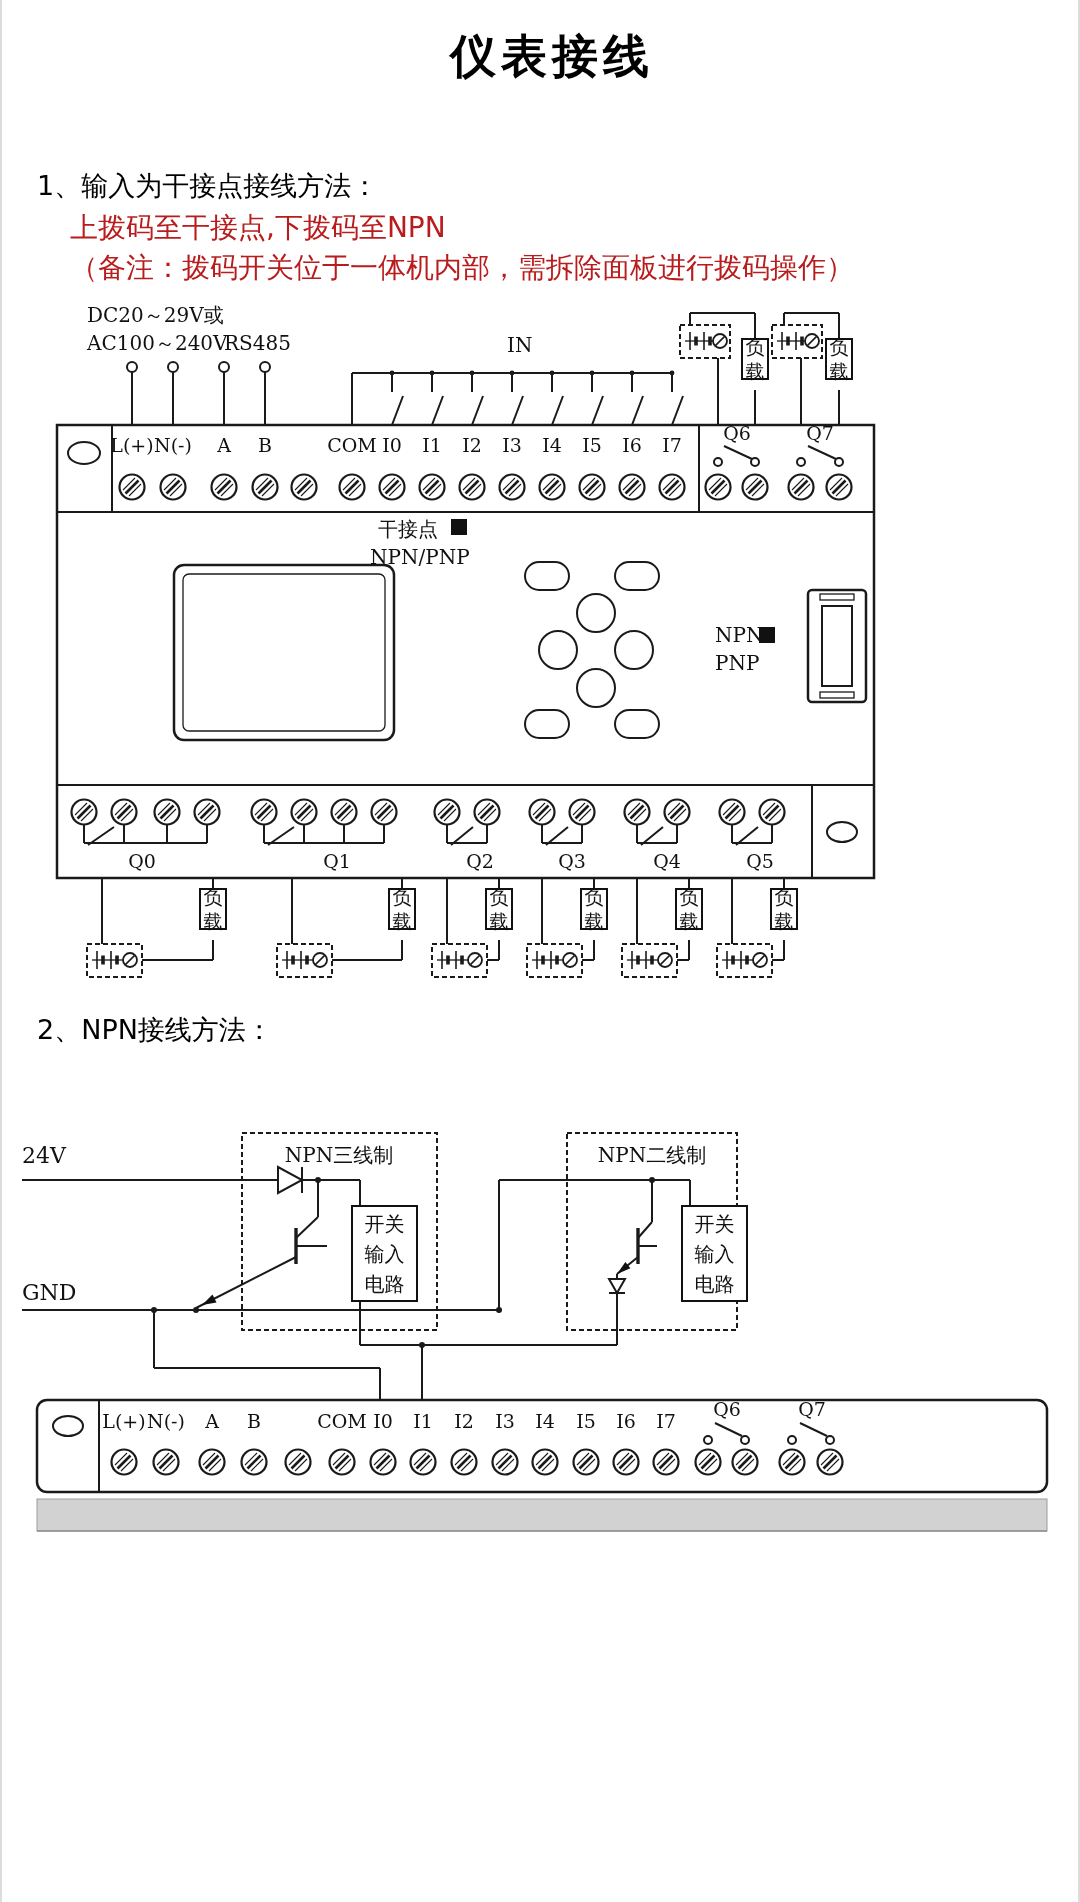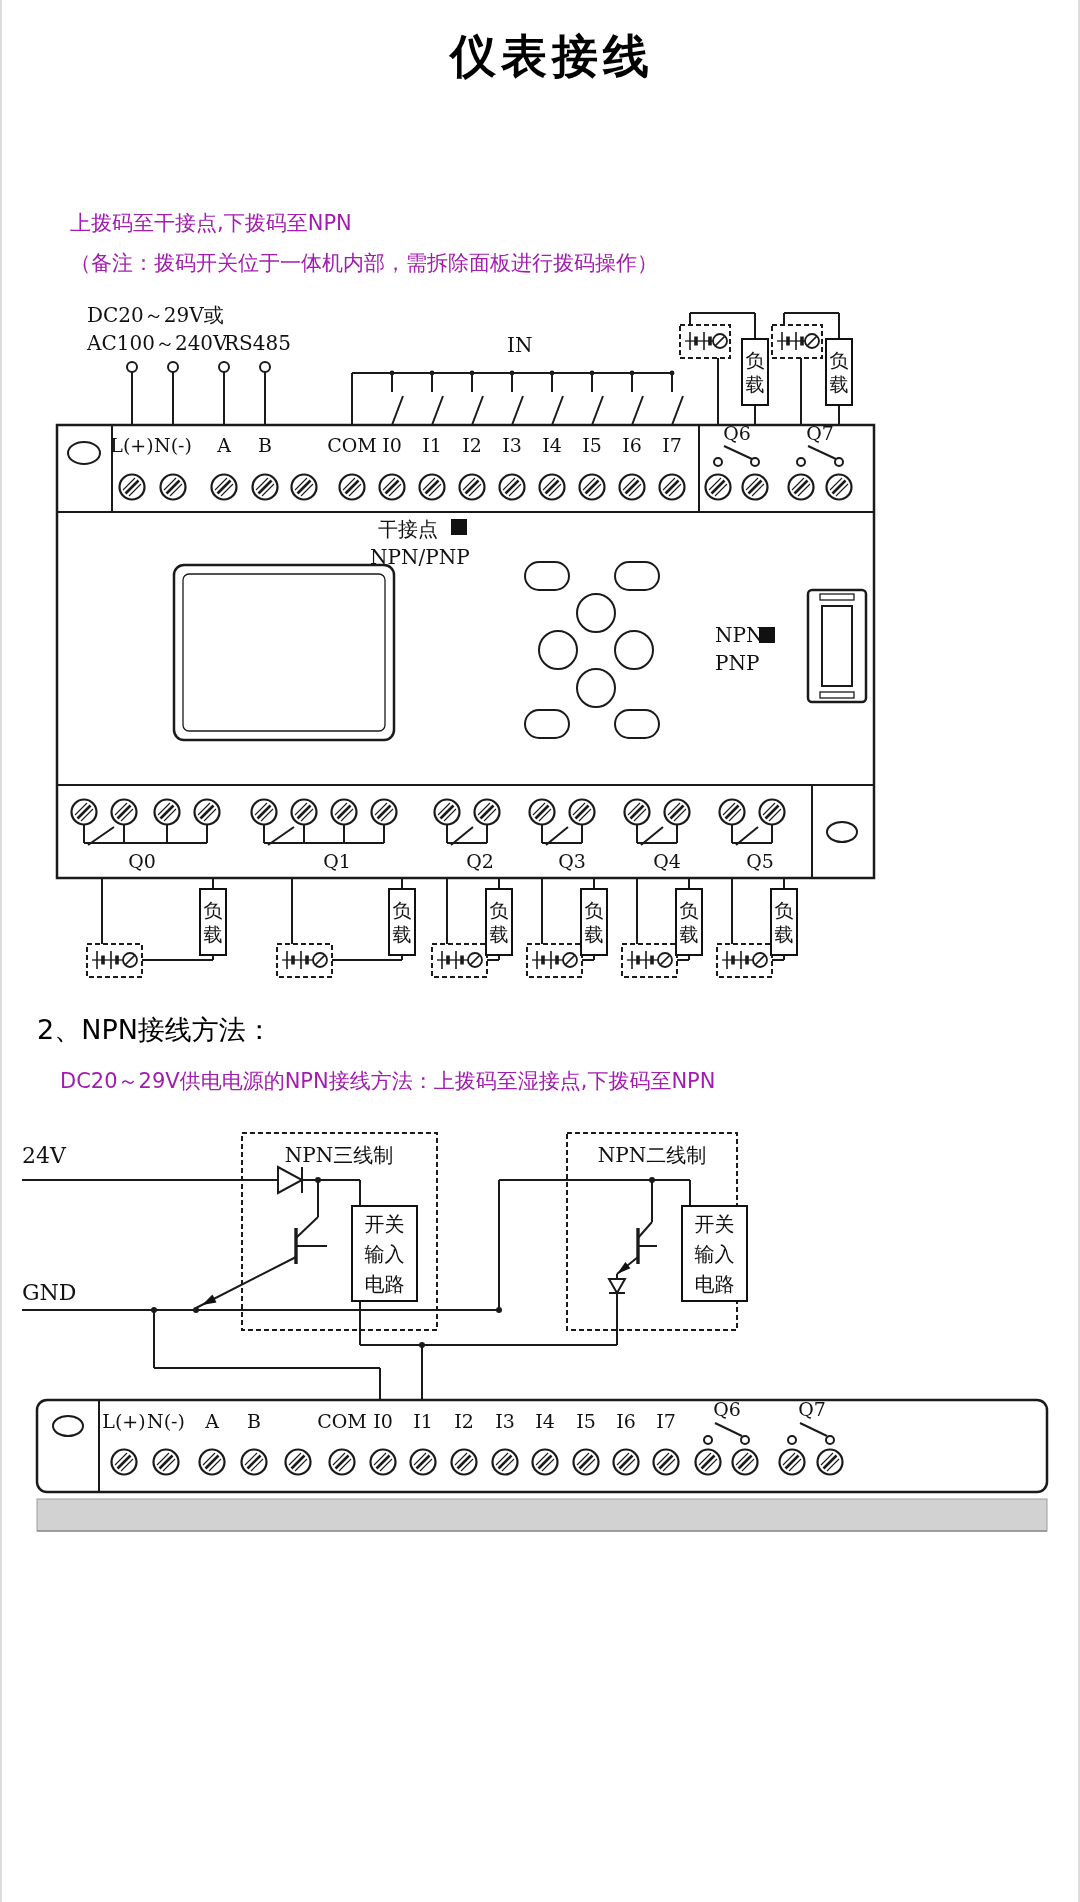--- a/index.html
+++ b/index.html
@@ -7,28 +7,28 @@
   body { font-family:"DejaVu Sans","Liberation Sans",sans-serif; color:#111; }
   .page { position:relative; width:1080px; height:1902px; background:#fff;
           border-left:2px solid #dcdcdc; border-right:2px solid #dcdcdc; overflow:hidden; }
   .art { position:absolute; left:0; top:0; }
 
   .title { position:absolute; top:26px; left:12px; width:100%; text-align:center;
            font-size:46px; font-weight:900; letter-spacing:5px; color:#000; }
   .subtitle { position:absolute; top:77px; left:0; width:100%; text-align:center;
               font-size:17px; color:#000; }
   .h1 { position:absolute; font-size:27px; font-weight:500; color:#000; }
-  .body-line { position:absolute; font-size:21px; font-weight:400; color:#a21caf; }
+  .body-line { position:absolute; font-size:28px; font-weight:400; color:#b91c1c; }
   .s1h   { left:35px;  top:168px; }
   .s1l1  { left:68px;  top:209px; }
   .s1note{ left:68px;  top:249px; }
   .s2h   { left:35px;  top:1012px; }
   .s2l1  { left:58px;  top:1067px; }
 
-  .load-box { position:absolute; width:28px; height:68px; border:2px solid #111;
+  .load-box { position:absolute; width:28px; height:42px; border:2px solid #111;
               background:#fff; display:flex; align-items:center; justify-content:center; }
   .load-box span { width:20px; font-size:19px; line-height:1.28; word-break:break-all;
                    text-align:center; font-family:"DejaVu Serif","Liberation Serif",serif; }
   .switch-box { position:absolute; width:67px; height:97px; border:2.5px solid #111;
                 background:#fff; display:flex; align-items:center; justify-content:center;margin-left:24px; }
   .switch-box span { width:42px; font-size:20px; line-height:1.5; word-break:break-all;
                      text-align:center; font-family:"DejaVu Serif","Liberation Serif",serif; }
 
   svg text { font-family:"DejaVu Serif","Liberation Serif",serif; fill:#111; }
   .t19 { font-size:19px; } .t20 { font-size:20px; } .t22 { font-size:22px; }
@@ -334,24 +334,24 @@
     <text x="664" y="1428" text-anchor="middle" class="t19">I7</text>
     <text x="725" y="1416" text-anchor="middle" class="t19">Q6</text>
     <text x="810" y="1416" text-anchor="middle" class="t19">Q7</text>
   </g>
 
   <rect x="35" y="1499" width="1010" height="32" fill="#d2d2d2" stroke="#9b9b9b" stroke-width="1"></rect>
   <path d="M35,1531H1045" stroke="#8f8f8f" stroke-width="1.4" fill="none"></path>
 </svg>
 
 <div class="title">仪表接线</div>
+<div class="h1 s1h">1、输入为干接点接线方法：</div>
 <div class="body-line s1l1">上拨码至干接点,下拨码至NPN</div>
 <div class="body-line s1note">（备注：拨码开关位于一体机内部，需拆除面板进行拨码操作）</div>
 <div class="h1 s2h">2、NPN接线方法：</div>
-<div class="body-line s2l1">DC20～29V供电电源的NPN接线方法：上拨码至湿接点,下拨码至NPN</div>
 
 <div class="load-box" style="left:739px; top:338px">
       <span>负载</span>
     </div>
 <div class="load-box" style="left:823px; top:338px">
       <span>负载</span>
     </div>
 <div class="load-box" style="left:197px; top:888px">
       <span>负载</span>
     </div>

